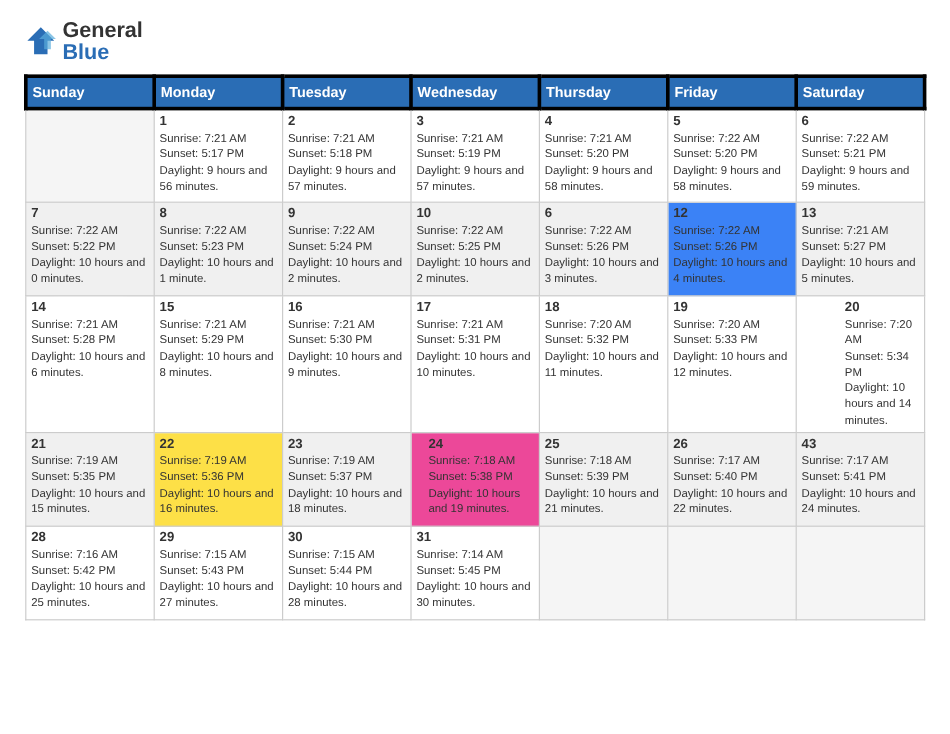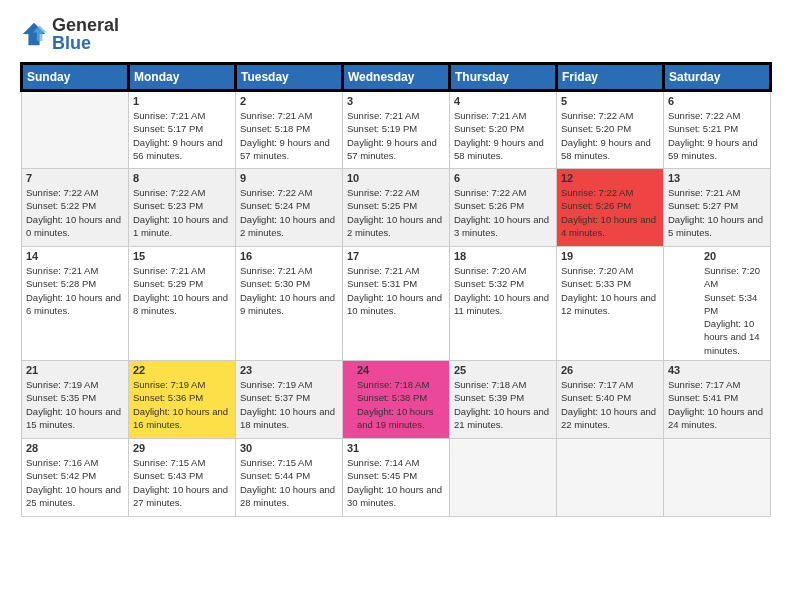--- a/index.html
+++ b/index.html
@@ -154,21 +154,21 @@
           <td style="background: rgb(240, 240, 240);"><span class="day-num">7</span>
         <span class="day-info">Sunrise: 7:22 AM<br>Sunset: 5:22 PM<br>Daylight: 10 hours and 0 minutes.</span></td>
           <td style="background: rgb(240, 240, 240);"><span class="day-num">8</span>
         <span class="day-info">Sunrise: 7:22 AM<br>Sunset: 5:23 PM<br>Daylight: 10 hours and 1 minute.</span></td>
           <td style="background: rgb(240, 240, 240);"><span class="day-num">9</span>
         <span class="day-info">Sunrise: 7:22 AM<br>Sunset: 5:24 PM<br>Daylight: 10 hours and 2 minutes.</span></td>
           <td style="background: rgb(240, 240, 240);"><span class="day-num">10</span>
         <span class="day-info">Sunrise: 7:22 AM<br>Sunset: 5:25 PM<br>Daylight: 10 hours and 2 minutes.</span></td>
           <td style="background: rgb(240, 240, 240);"><span class="day-num">6</span>
         <span class="day-info">Sunrise: 7:22 AM<br>Sunset: 5:26 PM<br>Daylight: 10 hours and 3 minutes.</span></td>
-          <td style="background: #ef4444;"><span class="day-num">12</span>
+          <td style="background: #3b82f6;"><span class="day-num">12</span>
         <span class="day-info">Sunrise: 7:22 AM<br>Sunset: 5:26 PM<br>Daylight: 10 hours and 4 minutes.</span></td>
           <td style="background: rgb(240, 240, 240);"><span class="day-num">13</span>
         <span class="day-info">Sunrise: 7:21 AM<br>Sunset: 5:27 PM<br>Daylight: 10 hours and 5 minutes.</span></td>
         </tr>
         <tr>
           <td style="background: rgb(255, 255, 255); border-radius: 27px;"><span class="day-num">14</span>
         <span class="day-info">Sunrise: 7:21 AM<br>Sunset: 5:28 PM<br>Daylight: 10 hours and 6 minutes.</span></td>
           <td style="background: rgb(255, 255, 255);"><span class="day-num">15</span>
         <span class="day-info">Sunrise: 7:21 AM<br>Sunset: 5:29 PM<br>Daylight: 10 hours and 8 minutes.</span></td>
           <td style="background: rgb(255, 255, 255);"><span class="day-num">16</span>

